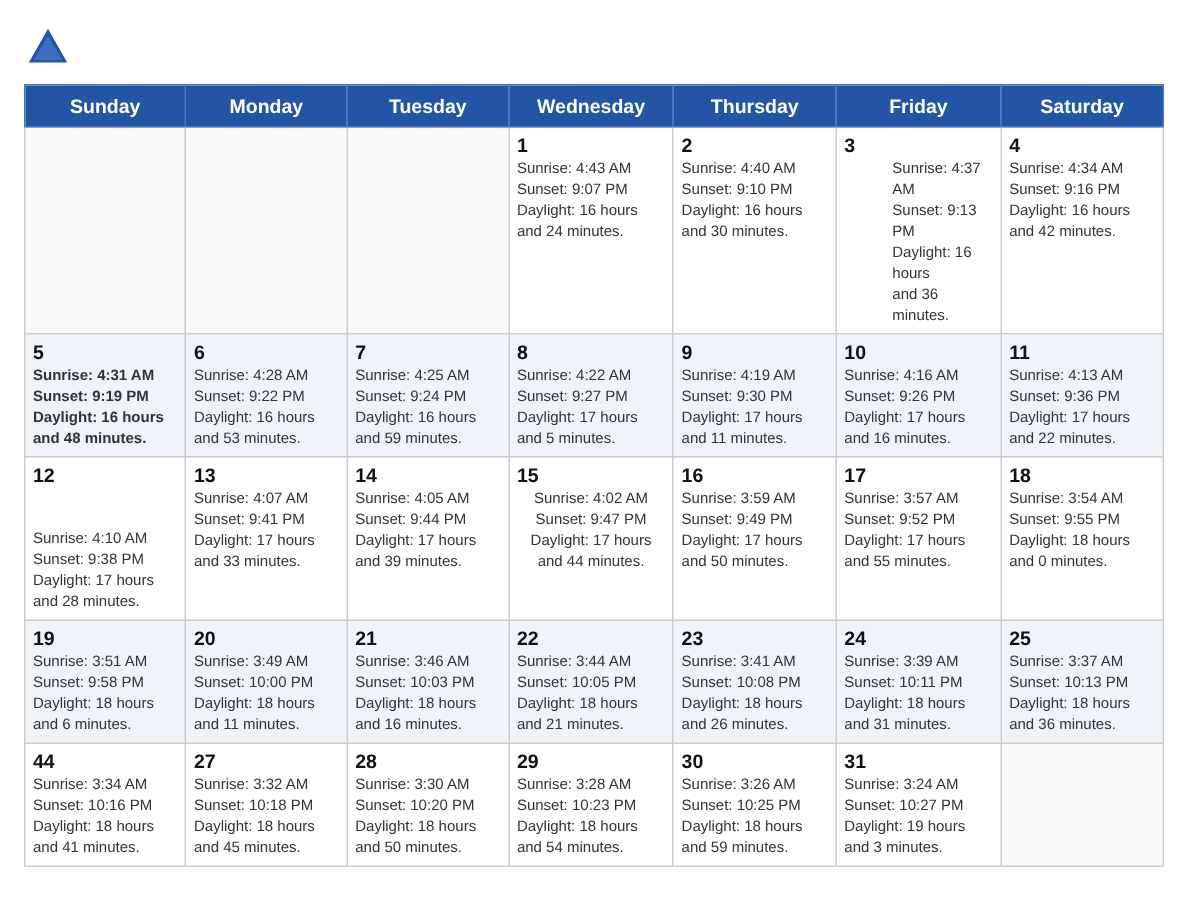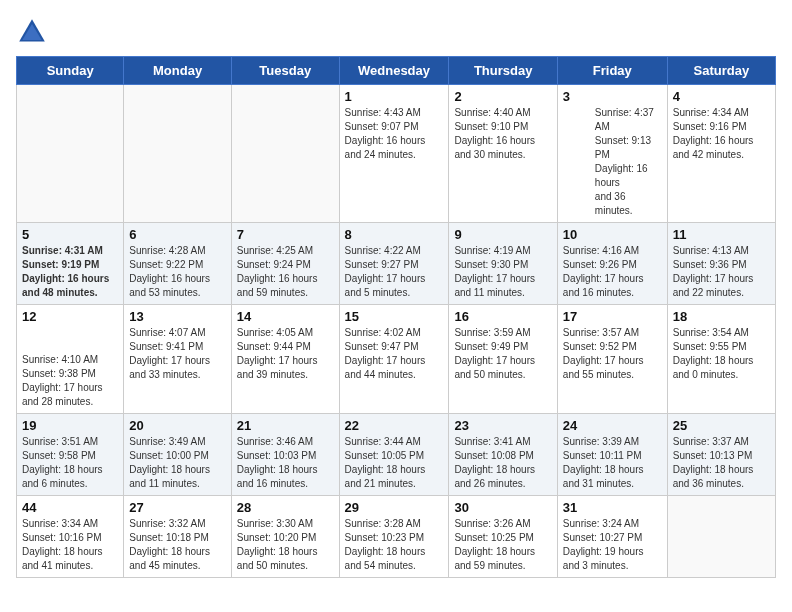--- a/index.html
+++ b/index.html
@@ -228,21 +228,21 @@
         </td>
         <td>
           <div class="day-number">14</div>
           <div class="cell-info" style="white-space: pre-line;">Sunrise: 4:05 AM
 Sunset: 9:44 PM
 Daylight: 17 hours
 and 39 minutes.</div>
         </td>
         <td>
           <div class="day-number">15</div>
-          <div class="cell-info" style="white-space: pre-line;">Sunrise: 4:02 AM
+          <div class="cell-info" style="white-space: pre-line; text-align: center;">Sunrise: 4:02 AM
 Sunset: 9:47 PM
 Daylight: 17 hours
 and 44 minutes.</div>
         </td>
         <td>
           <div class="day-number">16</div>
           <div class="cell-info" style="white-space: pre-line;">Sunrise: 3:59 AM
 Sunset: 9:49 PM
 Daylight: 17 hours
 and 50 minutes.</div>

